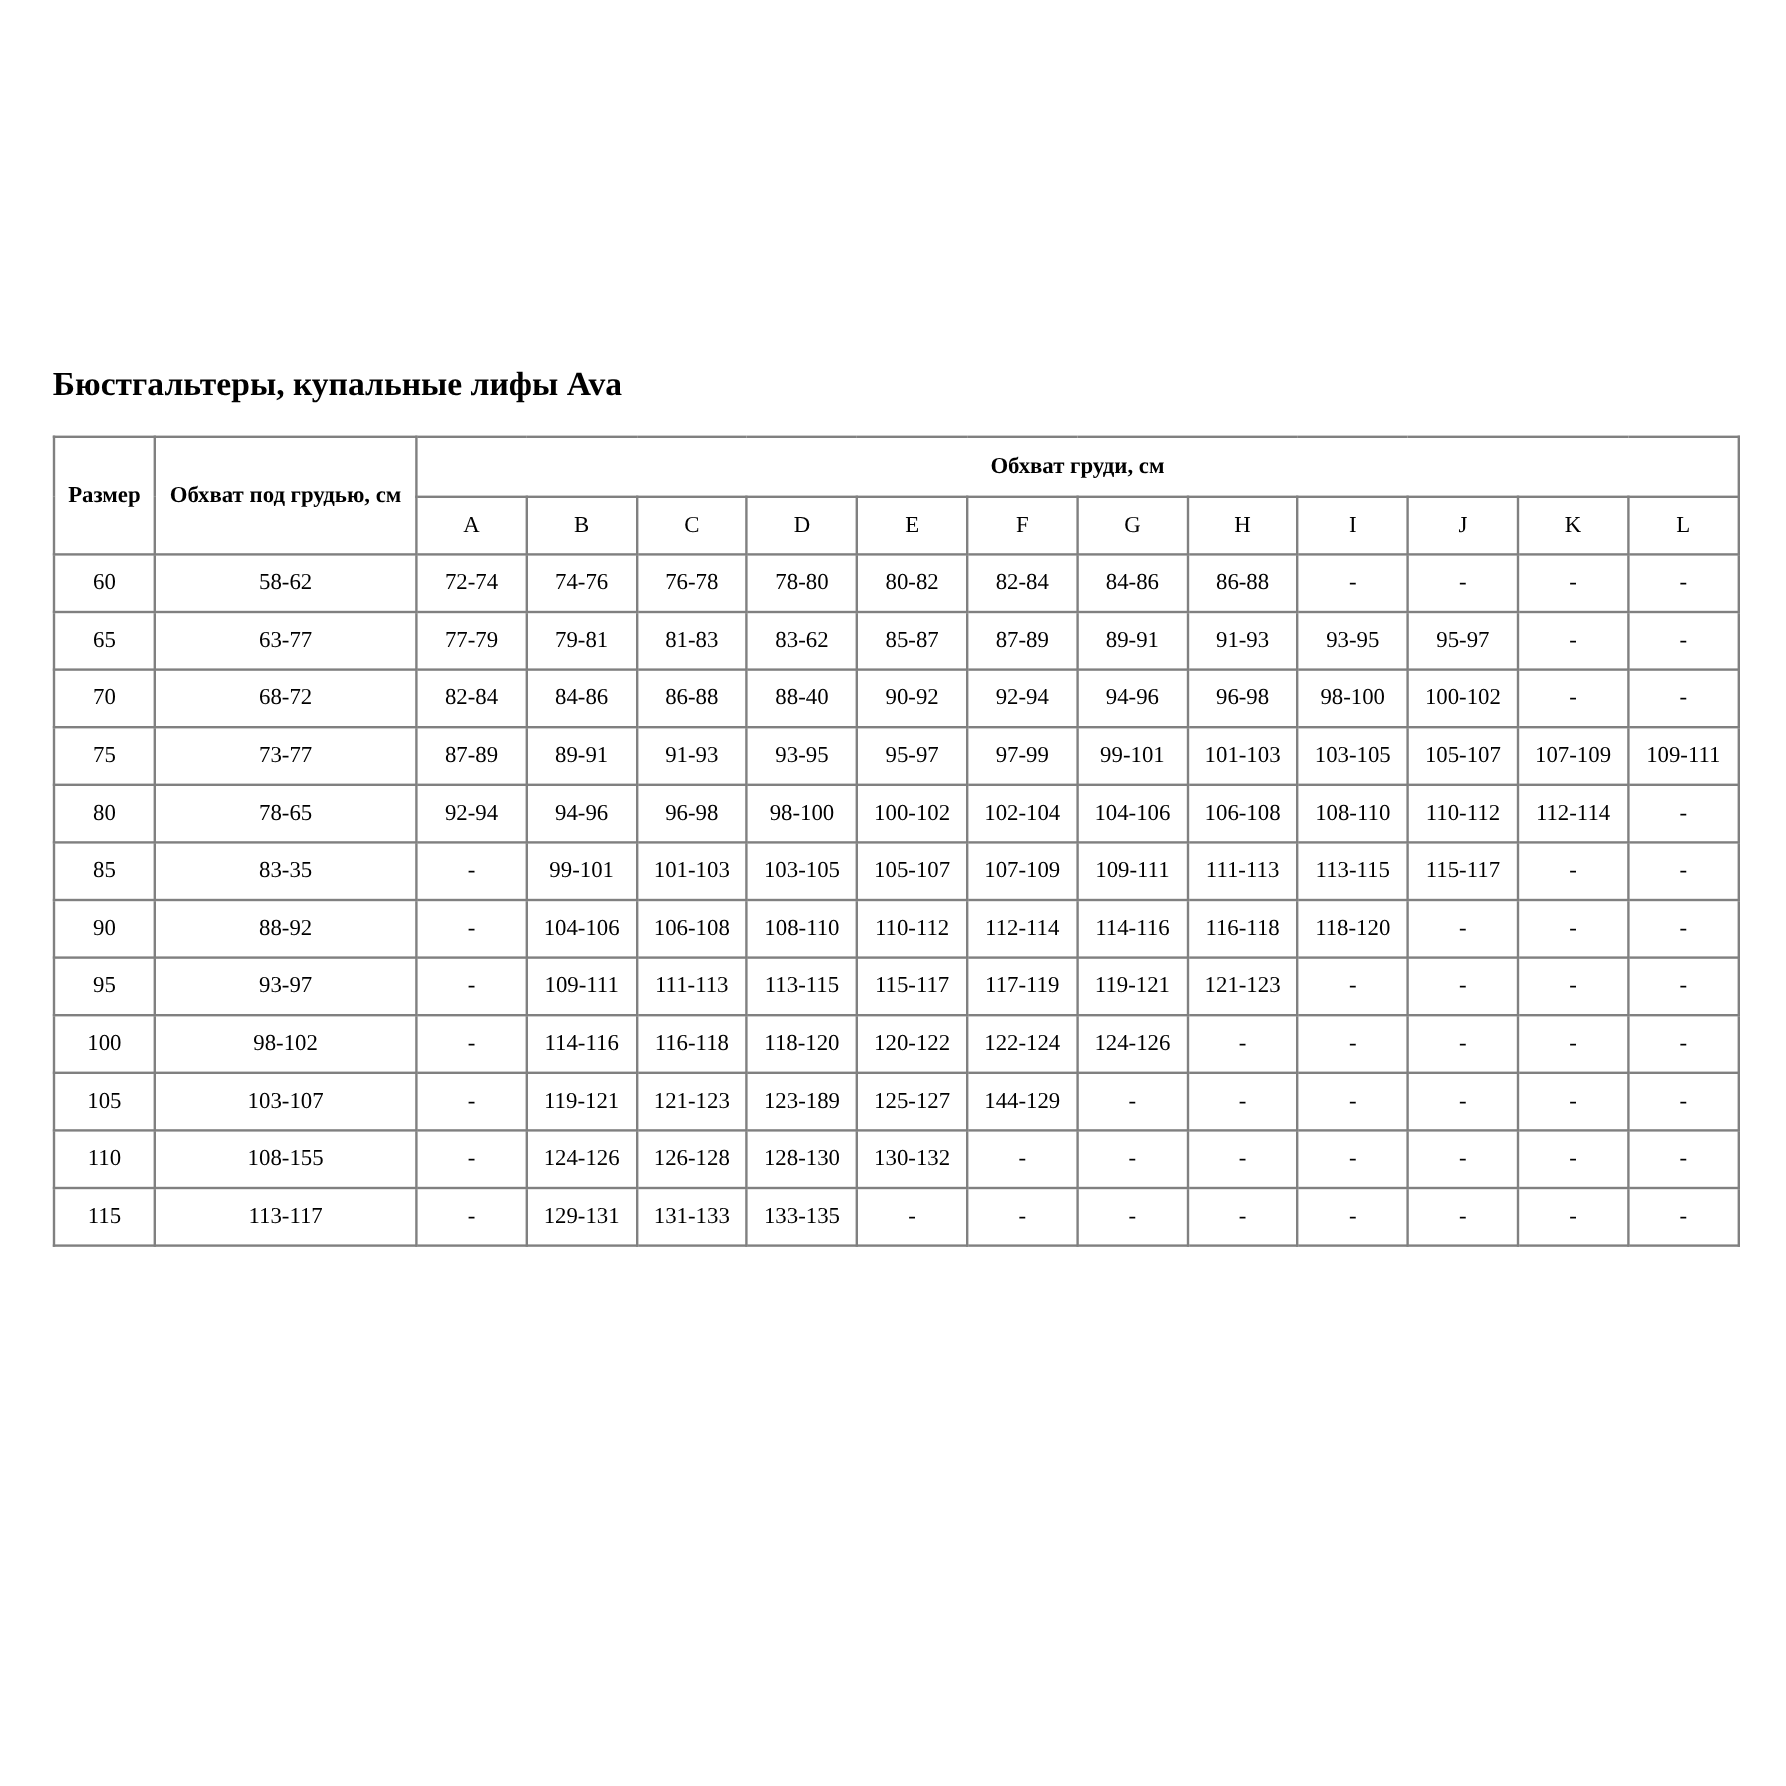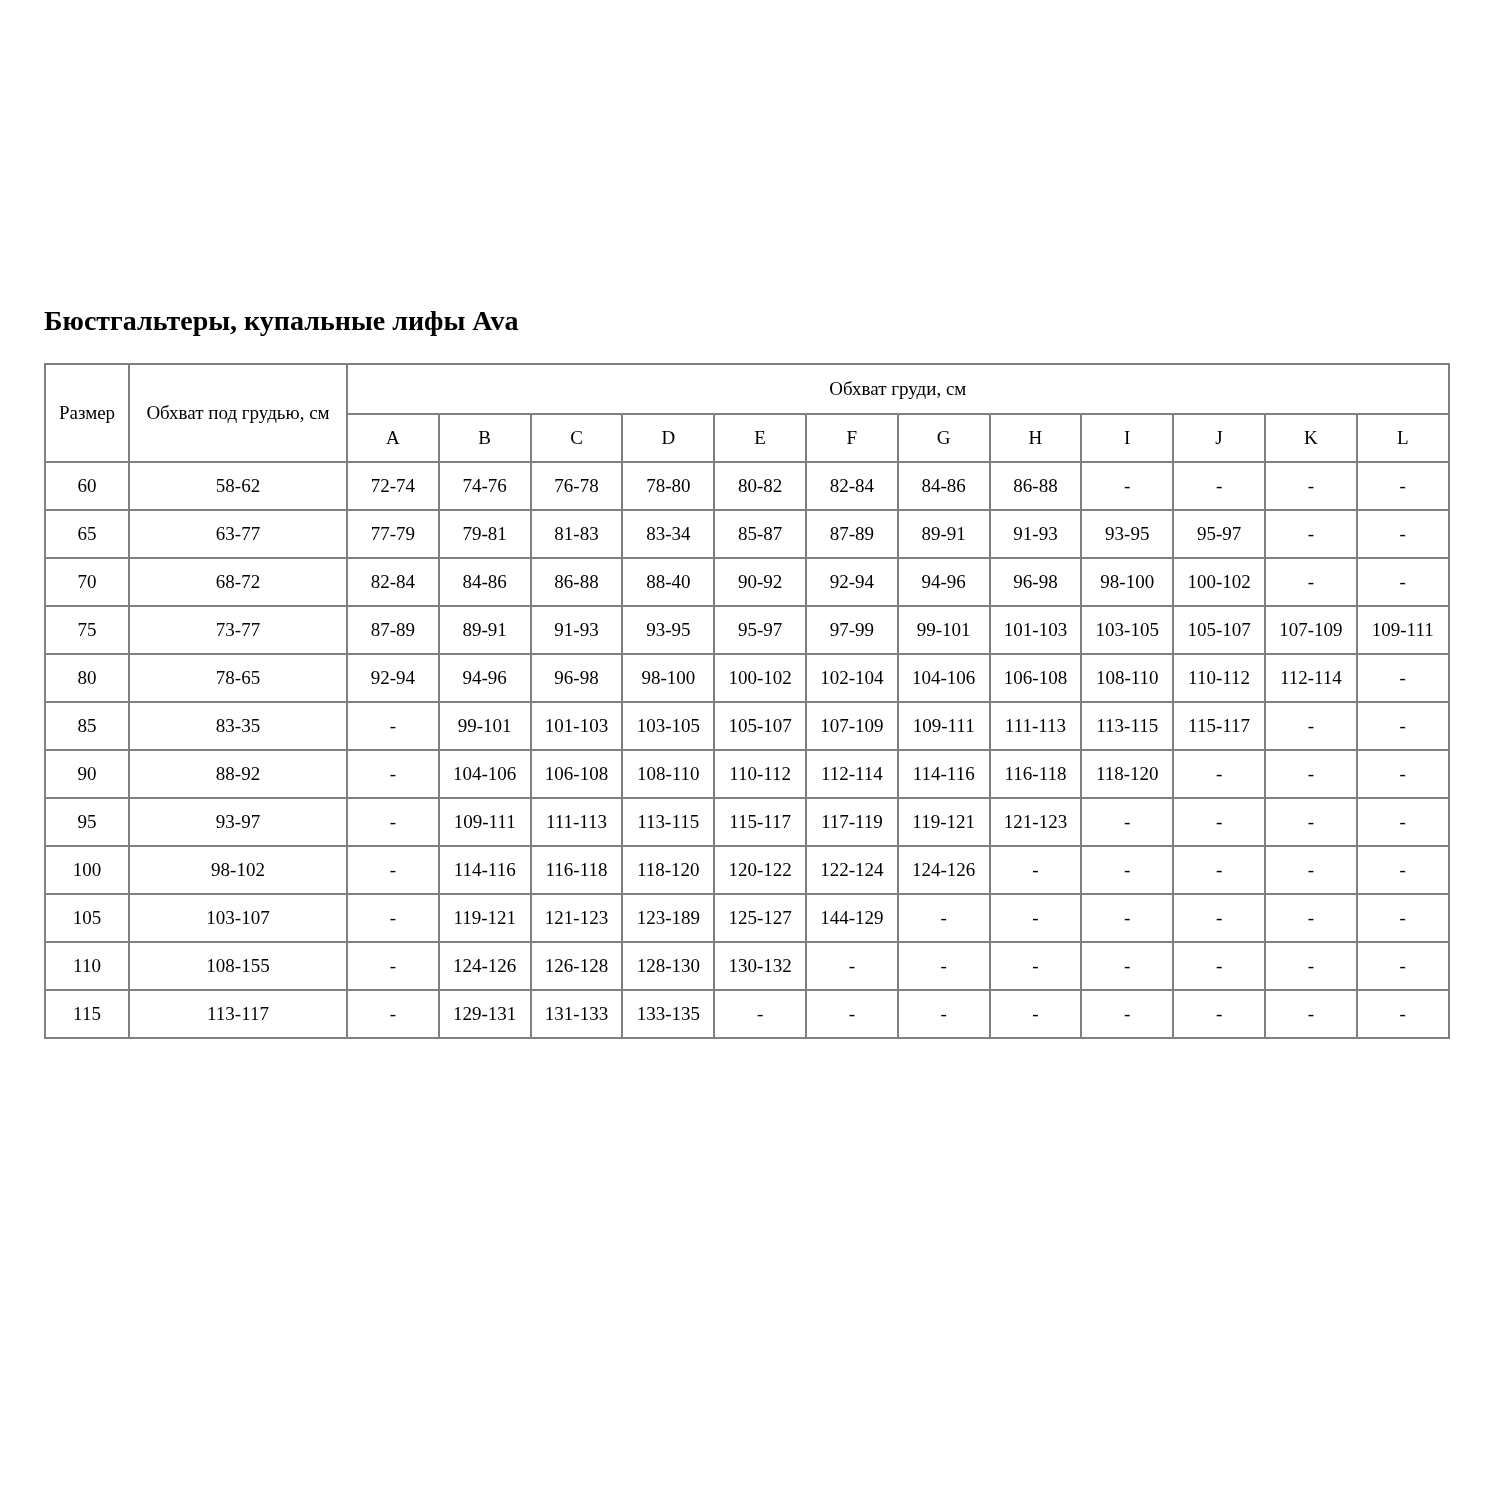--- a/index.html
+++ b/index.html
@@ -38,20 +38,21 @@
     text-align: center;
     vertical-align: middle;
     font-weight: normal;
     font-size: 19px;
     padding: 0 2px;
     color: #000000;
     background: #ffffff;
   }
   table.size-table thead tr.group-row th {
     height: 48px;
+    font-weight: bold;
   }
   table.size-table thead tr.cup-row th {
     height: 46px;
   }
   table.size-table tbody td {
     height: 46px;
   }
   col.col-size { width: 84px; }
   col.col-underbust { width: 218px; }
   col.col-cup { width: 91.8px; }
@@ -116,21 +117,21 @@
           <td>-</td>
           <td>-</td>
           <td>-</td>
         </tr>
         <tr>
           <td>65</td>
           <td>63-77</td>
           <td>77-79</td>
           <td>79-81</td>
           <td>81-83</td>
-          <td>83-34</td>
+          <td>83-62</td>
           <td>85-87</td>
           <td>87-89</td>
           <td>89-91</td>
           <td>91-93</td>
           <td>93-95</td>
           <td>95-97</td>
           <td>-</td>
           <td>-</td>
         </tr>
         <tr>

